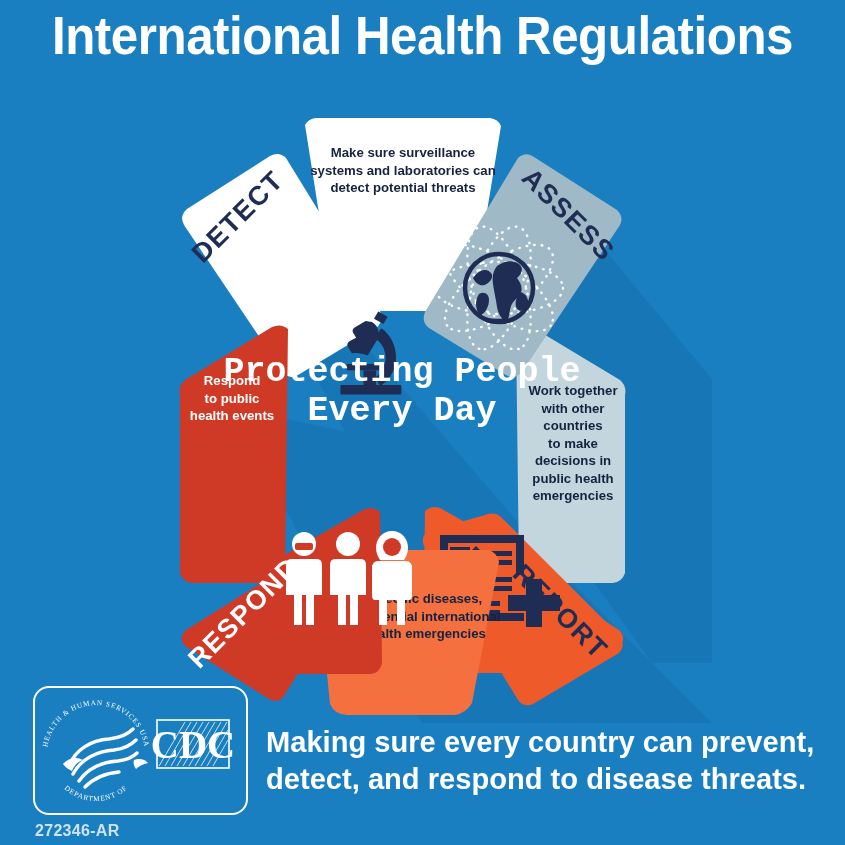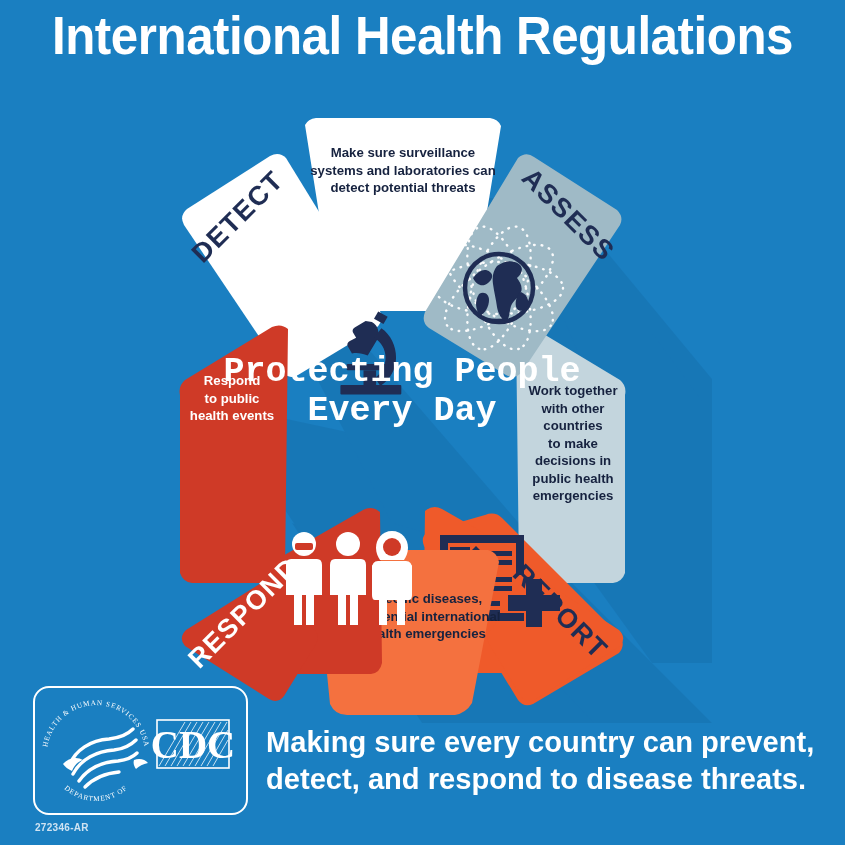--- a/index.html
+++ b/index.html
@@ -51,21 +51,21 @@
 
   
   .cdc-logo{
     position:absolute;left:33px;top:686px;
     width:211px;height:125px;
     border:2px solid #ffffff;border-radius:16px;
     background:#1a7fc1;
   }
   .logo-code{
     position:absolute;left:35px;top:822px;
-    color:#cfe3f2;font-size:10px;font-weight:bold;letter-spacing:0.3px;
+    color:#cfe3f2;font-size:16px;font-weight:bold;letter-spacing:0.3px;
   }
   .tagline{
     position:absolute;left:266px;top:724px;width:575px;
     color:#ffffff;font-size:30px;font-weight:bold;line-height:1.22;
     transform:scaleX(0.97);transform-origin:left top;
     white-space:pre-line;
   }
 </style>
 </head>
 <body>

